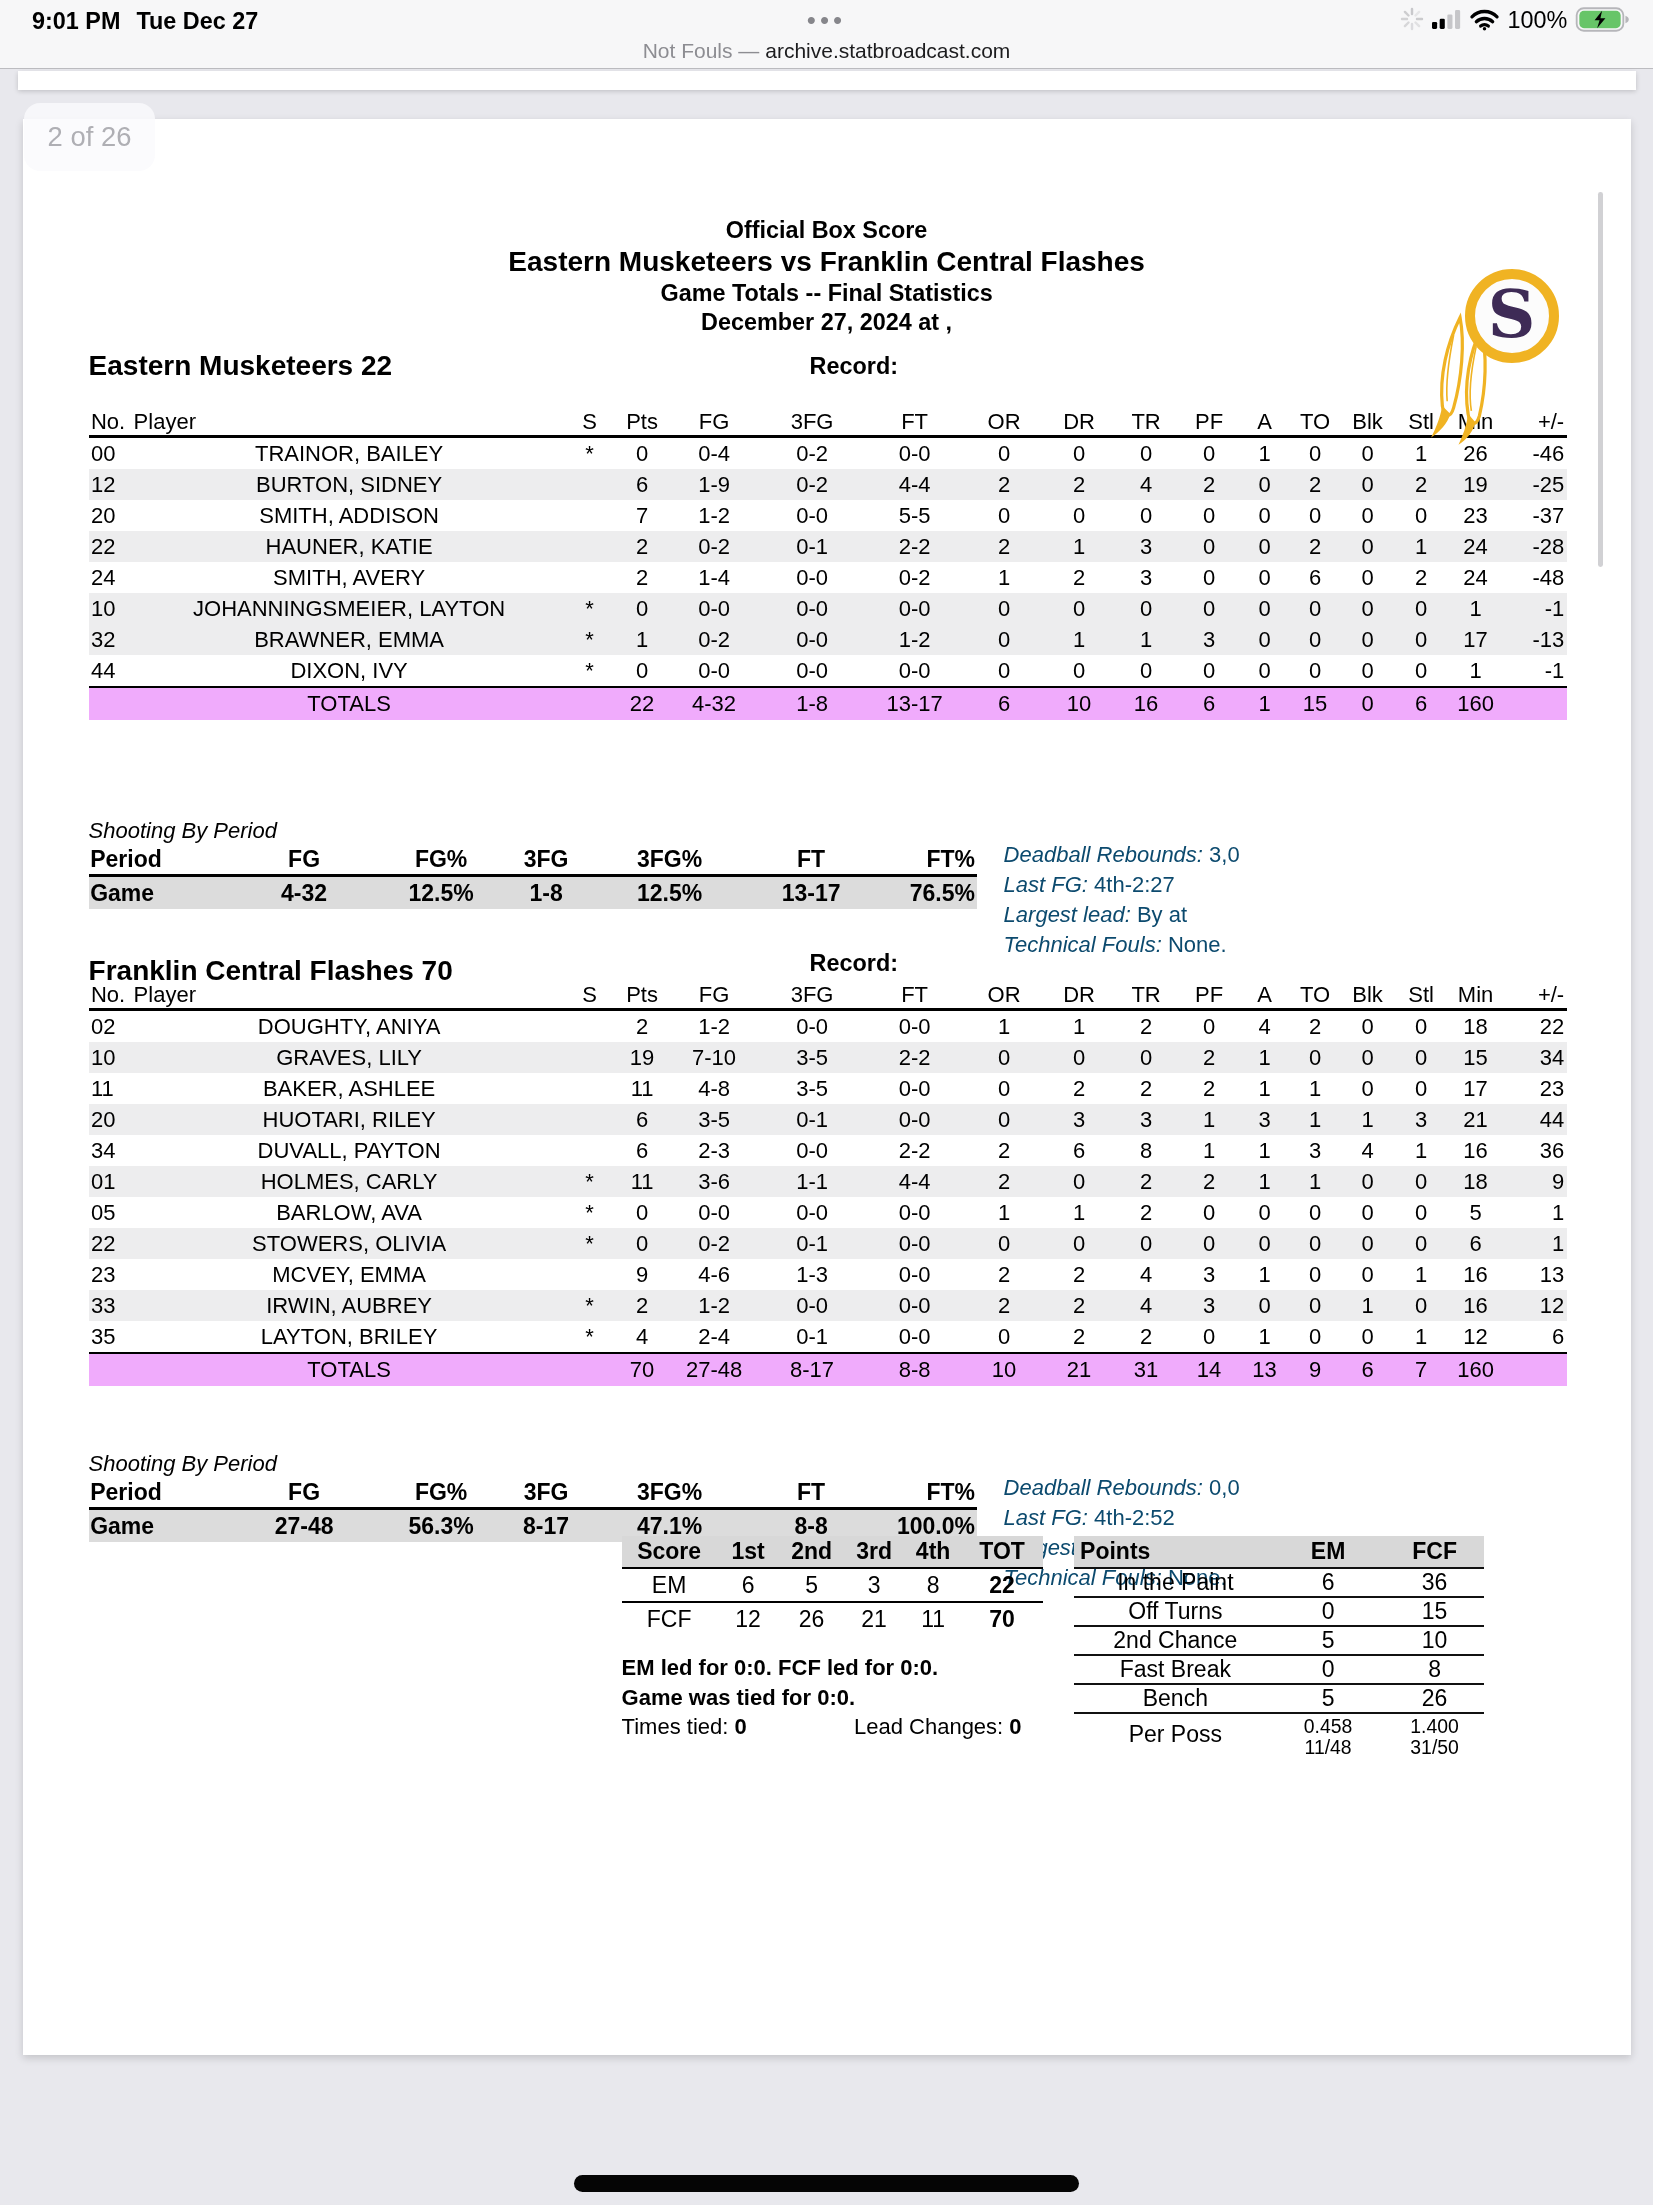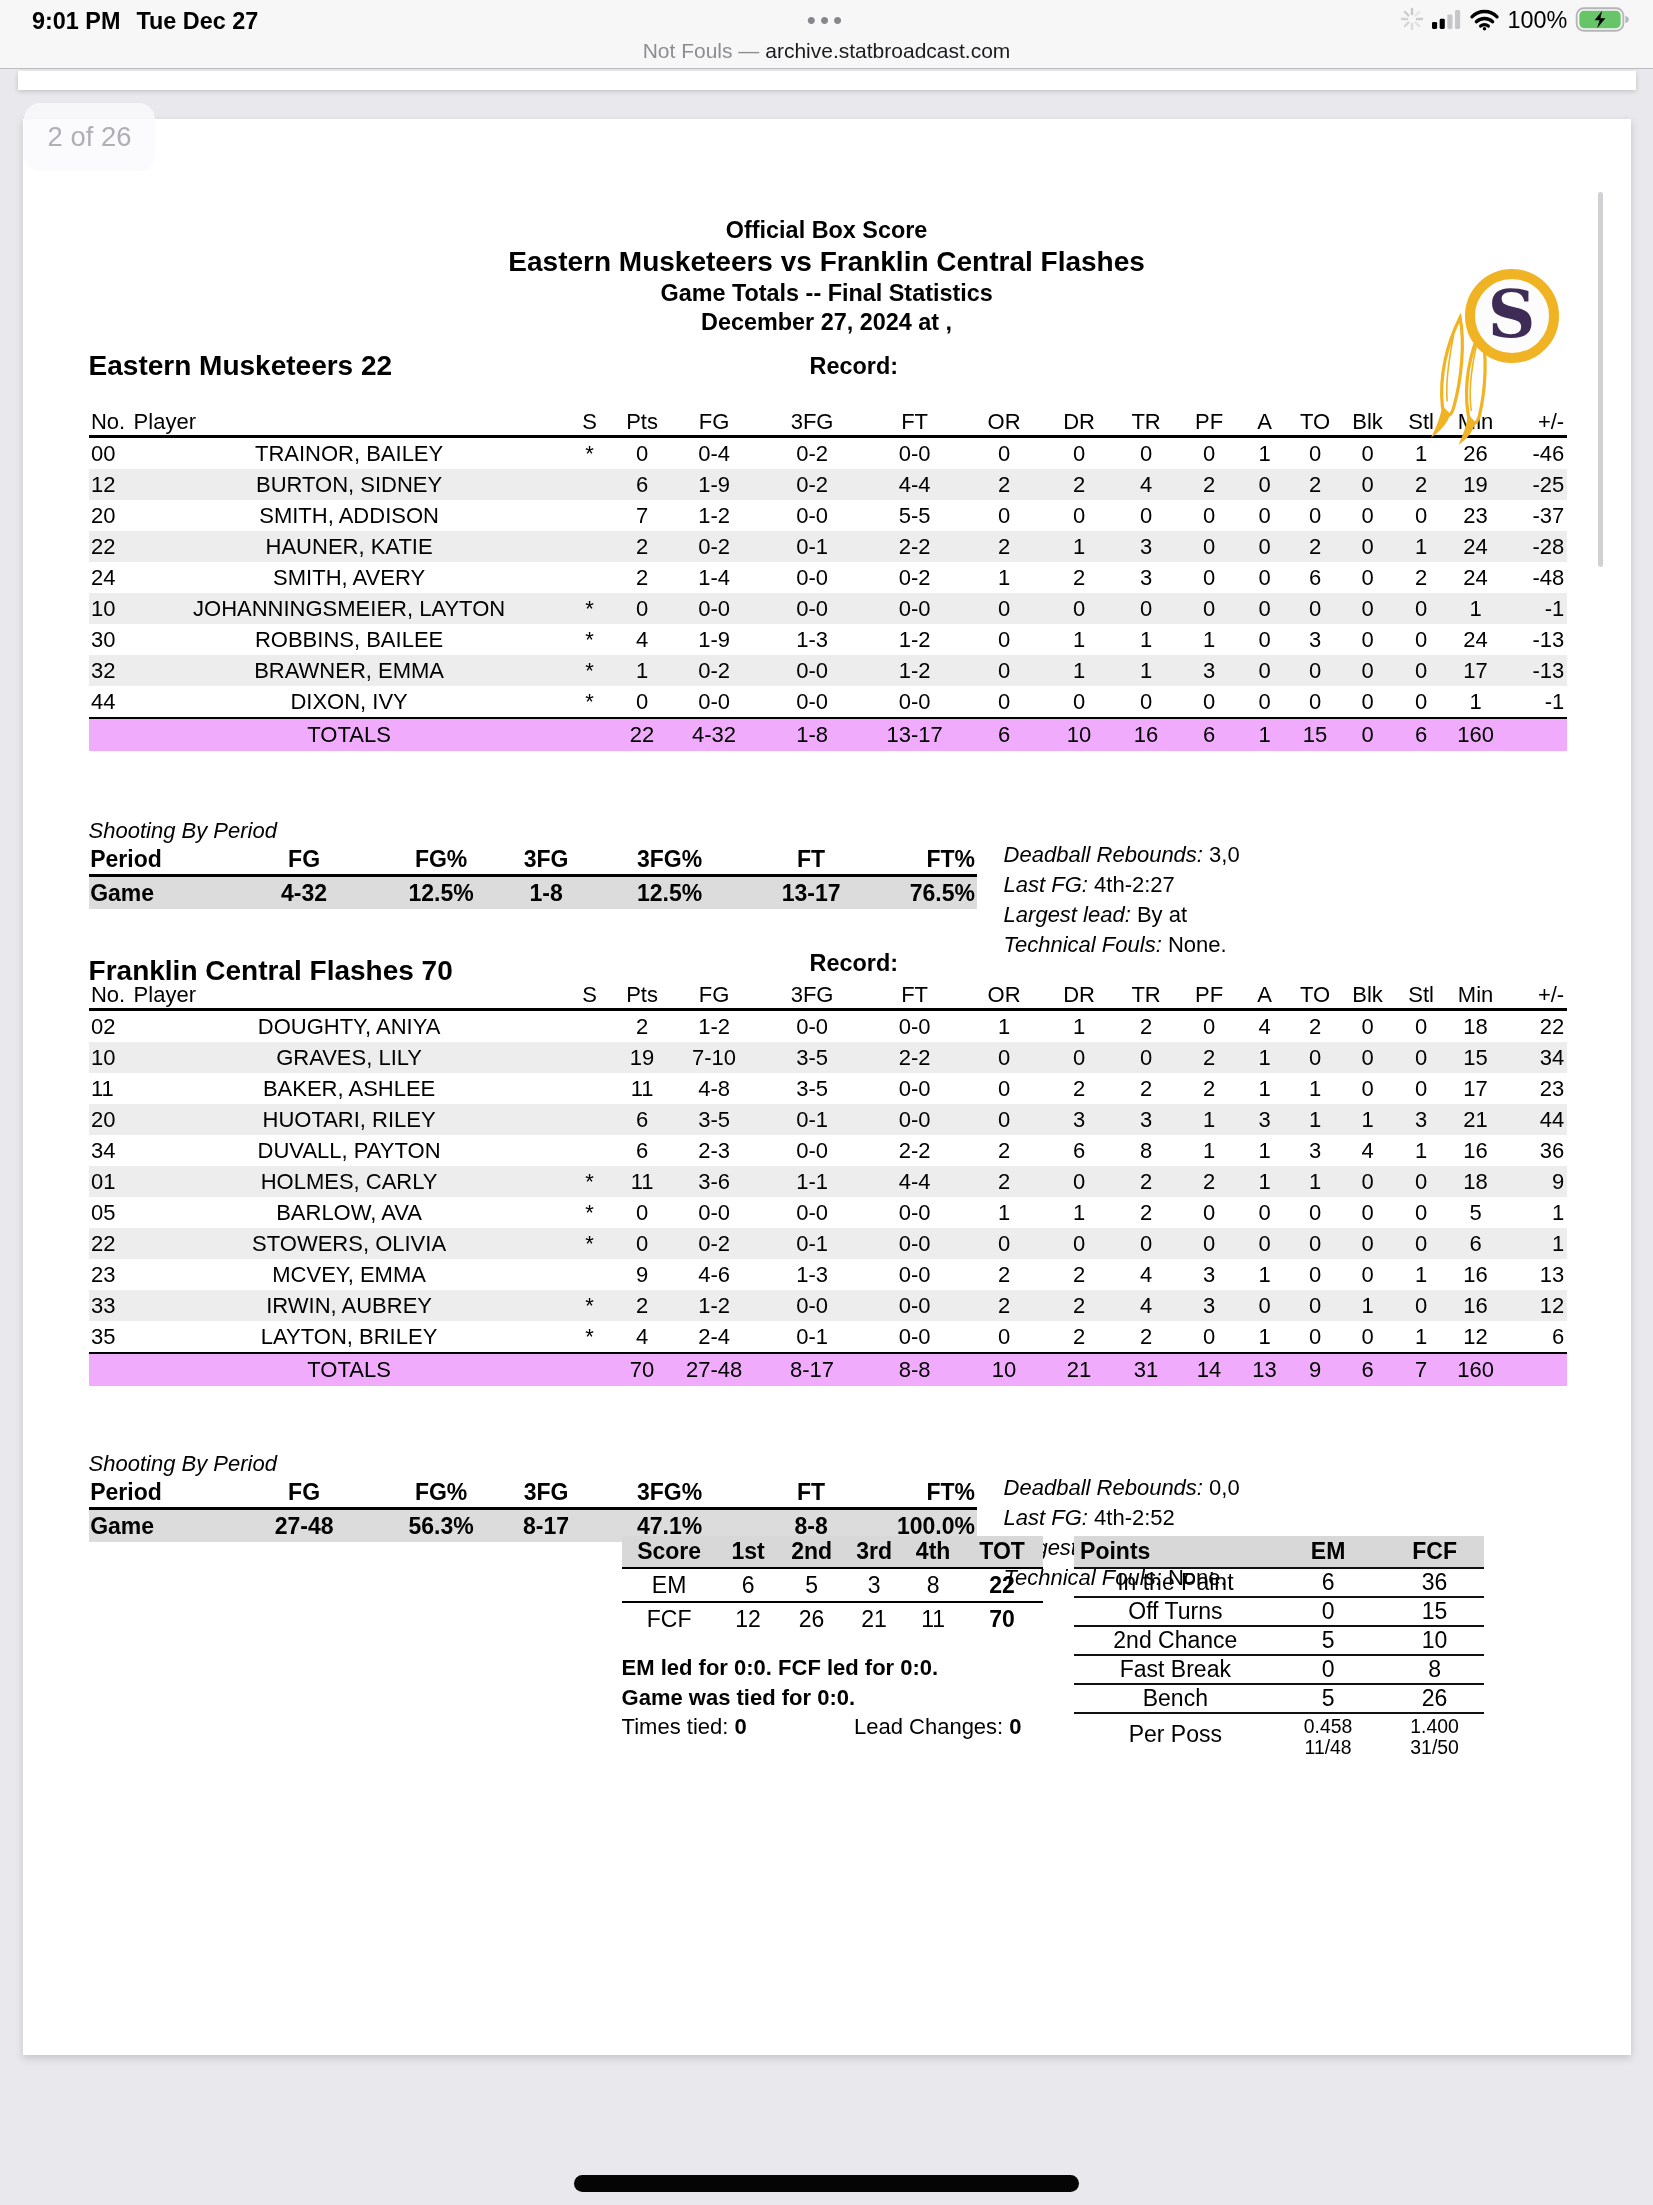--- a/index.html
+++ b/index.html
@@ -75,21 +75,21 @@
   
   .shoot-label{position:absolute;font-size:22px;font-style:italic;color:#000;}
   .shoot{position:absolute;width:888px;font-size:23px;font-weight:700;}
   .shoot th{border-bottom:3.2px solid #000;height:29px;text-align:center;padding:0;}
   .shoot th:first-child{text-align:left;padding-left:1.6px;}
   .shoot th:last-child{text-align:right;padding-right:1.6px;}
   .shoot td{height:32px;background:#DCDCDC;text-align:center;padding:0;}
   .shoot td:first-child{text-align:left;padding-left:1.6px;}
   .shoot td:last-child{text-align:right;padding-right:1.6px;}
   
-  .side-notes{position:absolute;font-size:22px;line-height:30px;color:#000000;}
+  .side-notes{position:absolute;font-size:22px;line-height:30px;color:#0c4a6e;}
   .side-notes .lbl{font-style:italic;}
   
   .score{position:absolute;width:420px;font-size:23px;}
   .score th{background:#D8D8D8;font-weight:700;height:31px;border-bottom:2.4px solid #000;text-align:center;padding:0;}
   .score td{height:32px;text-align:center;padding:0;}
   .score tr.mid td{border-bottom:2.4px solid #000;}
   .score .tot{font-weight:700;}
   
   .points{position:absolute;width:410px;font-size:23px;}
   .points th{background:#D8D8D8;font-weight:700;height:31px;border-bottom:2.4px solid #111;text-align:center;padding:0;}
@@ -338,39 +338,20 @@
           <td>0</td>
           <td>0</td>
           <td>0</td>
           <td>0</td>
           <td>0</td>
           <td>0</td>
           <td>0</td>
           <td>1</td>
           <td>-1</td>
         </tr>
-        <tr class="">
-          <td>30</td>
-          <td>ROBBINS, BAILEE</td>
-          <td>*</td>
-          <td>4</td>
-          <td>1-9</td>
-          <td>1-3</td>
-          <td>1-2</td>
-          <td>0</td>
-          <td>1</td>
-          <td>1</td>
-          <td>1</td>
-          <td>0</td>
-          <td>3</td>
-          <td>0</td>
-          <td>0</td>
-          <td>24</td>
-          <td>-13</td>
-        </tr>
         <tr class="odd">
           <td>32</td>
           <td>BRAWNER, EMMA</td>
           <td>*</td>
           <td>1</td>
           <td>0-2</td>
           <td>0-0</td>
           <td>1-2</td>
           <td>0</td>
           <td>1</td>

